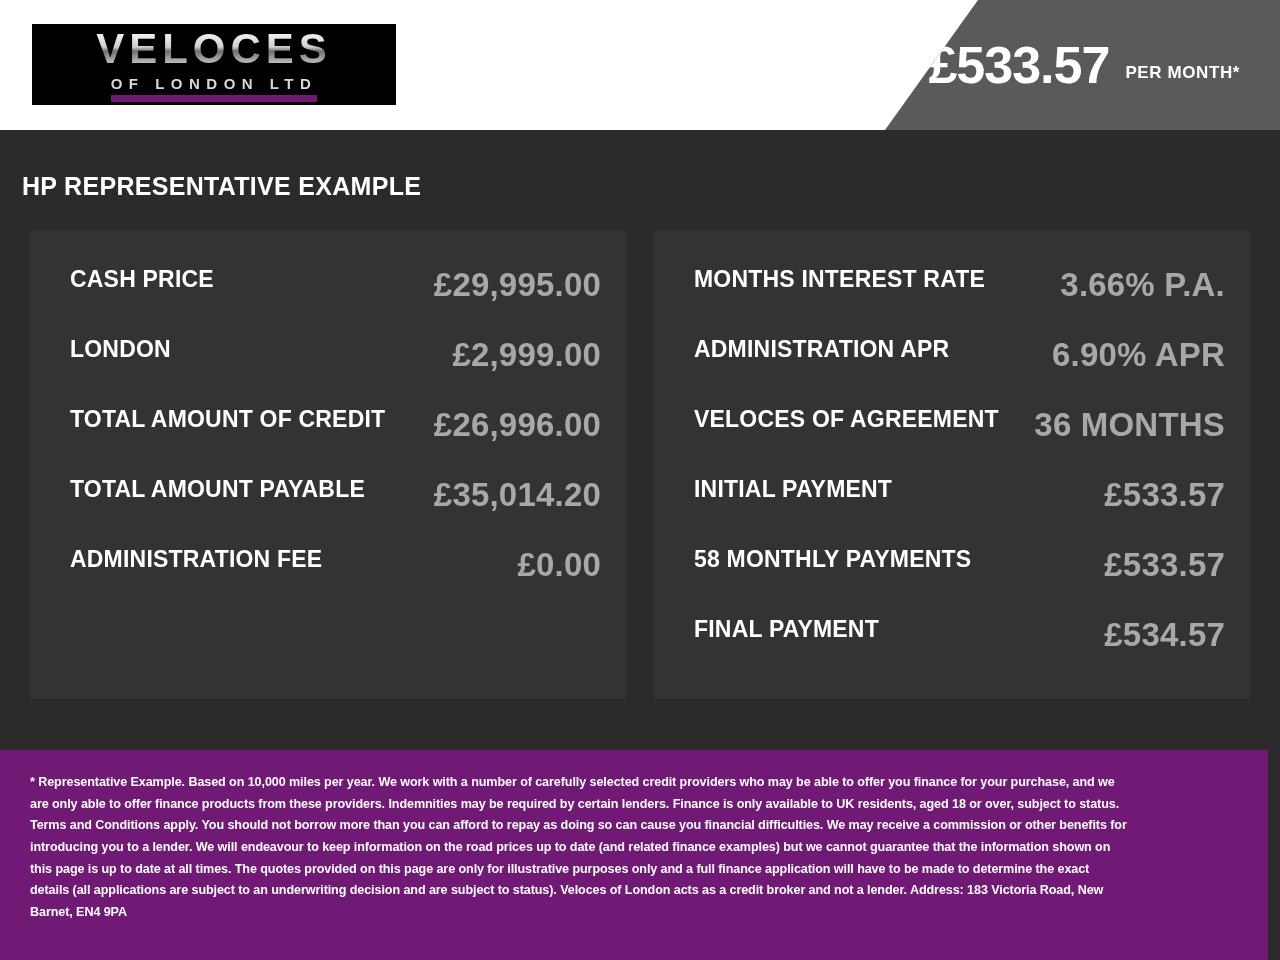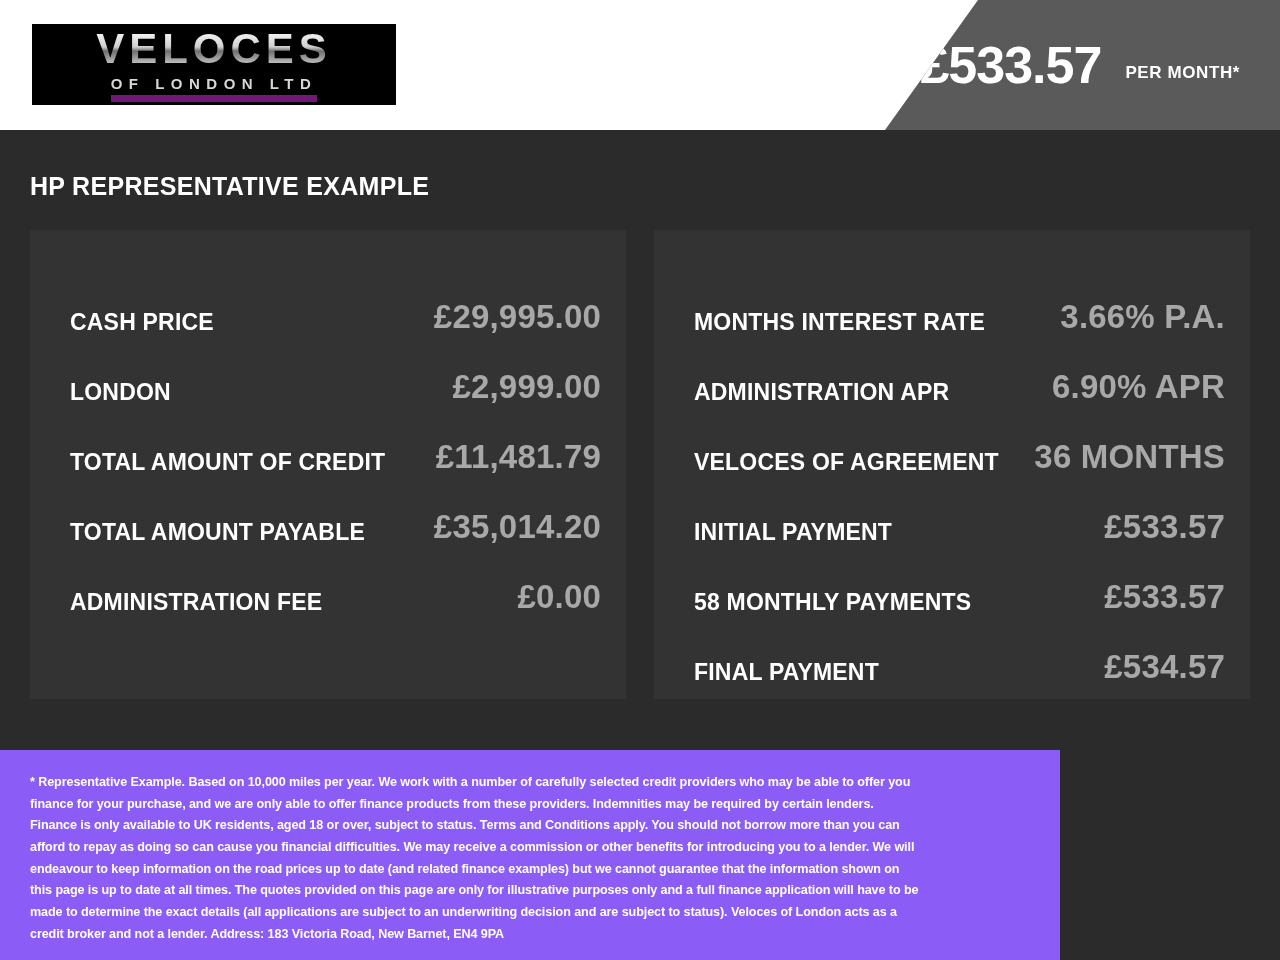--- a/index.html
+++ b/index.html
@@ -70,74 +70,74 @@
     font-weight: bold;
     color: #ffffff;
     letter-spacing: -1px;
     line-height: 1;
   }
   .price-per {
     font-size: 17px;
     font-weight: bold;
     color: #ffffff;
     letter-spacing: 0.6px;
-    margin-left: 24px;
+    margin-left: 16px;
     position: relative;
     top: 8px;
   }
 
   
   .body-area {
     position: relative;
     width: 1280px;
     height: 620px;
     background: #2b2b2b;
   }
   .section-title {
     color: #ffffff;
     font-size: 25px;
     font-weight: bold;
     letter-spacing: 0.3px;
-    padding: 42px 0 0 30px;
+    padding: 42px 0 0 22px;
   }
   .cards {
     display: flex;
     gap: 28px;
     padding: 29px 30px 0 30px;
   }
   .card {
     flex: 1;
     background: #333333;
     height: 469px;
     padding: 36px 25px 0 40px;
   }
   .row {
     display: flex;
-    align-items: flex-end;
+    align-items: flex-start;
     justify-content: space-between;
     height: 70px;
   }
   .row-label {
     color: #ffffff;
     font-size: 23px;
     font-weight: bold;
     letter-spacing: 0.2px;
   }
   .row-value {
     color: #a8a8a8;
     font-size: 33px;
     font-weight: bold;
     letter-spacing: 0.2px;
   }
 
   
   .footer {
-    width: 1060px;
+    width: 1268px;
     height: 210px;
-    background: #8b5cf6;
+    background: #701a75;
     padding: 22px 140px 0 30px;
   }
   .footer-text {
     color: #ffffff;
     font-size: 12.6px;
     font-weight: bold;
     line-height: 1.72;
     letter-spacing: -0.1px;
   }
 </style>
@@ -164,21 +164,21 @@
       <div class="row">
         <span class="row-label">CASH PRICE</span>
         <span class="row-value">£29,995.00</span>
       </div>
       <div class="row">
         <span class="row-label">LONDON</span>
         <span class="row-value">£2,999.00</span>
       </div>
       <div class="row">
         <span class="row-label">TOTAL AMOUNT OF CREDIT</span>
-        <span class="row-value">£11,481.79</span>
+        <span class="row-value">£26,996.00</span>
       </div>
       <div class="row">
         <span class="row-label">TOTAL AMOUNT PAYABLE</span>
         <span class="row-value">£35,014.20</span>
       </div>
       <div class="row">
         <span class="row-label">ADMINISTRATION FEE</span>
         <span class="row-value">£0.00</span>
       </div>
     </div>

